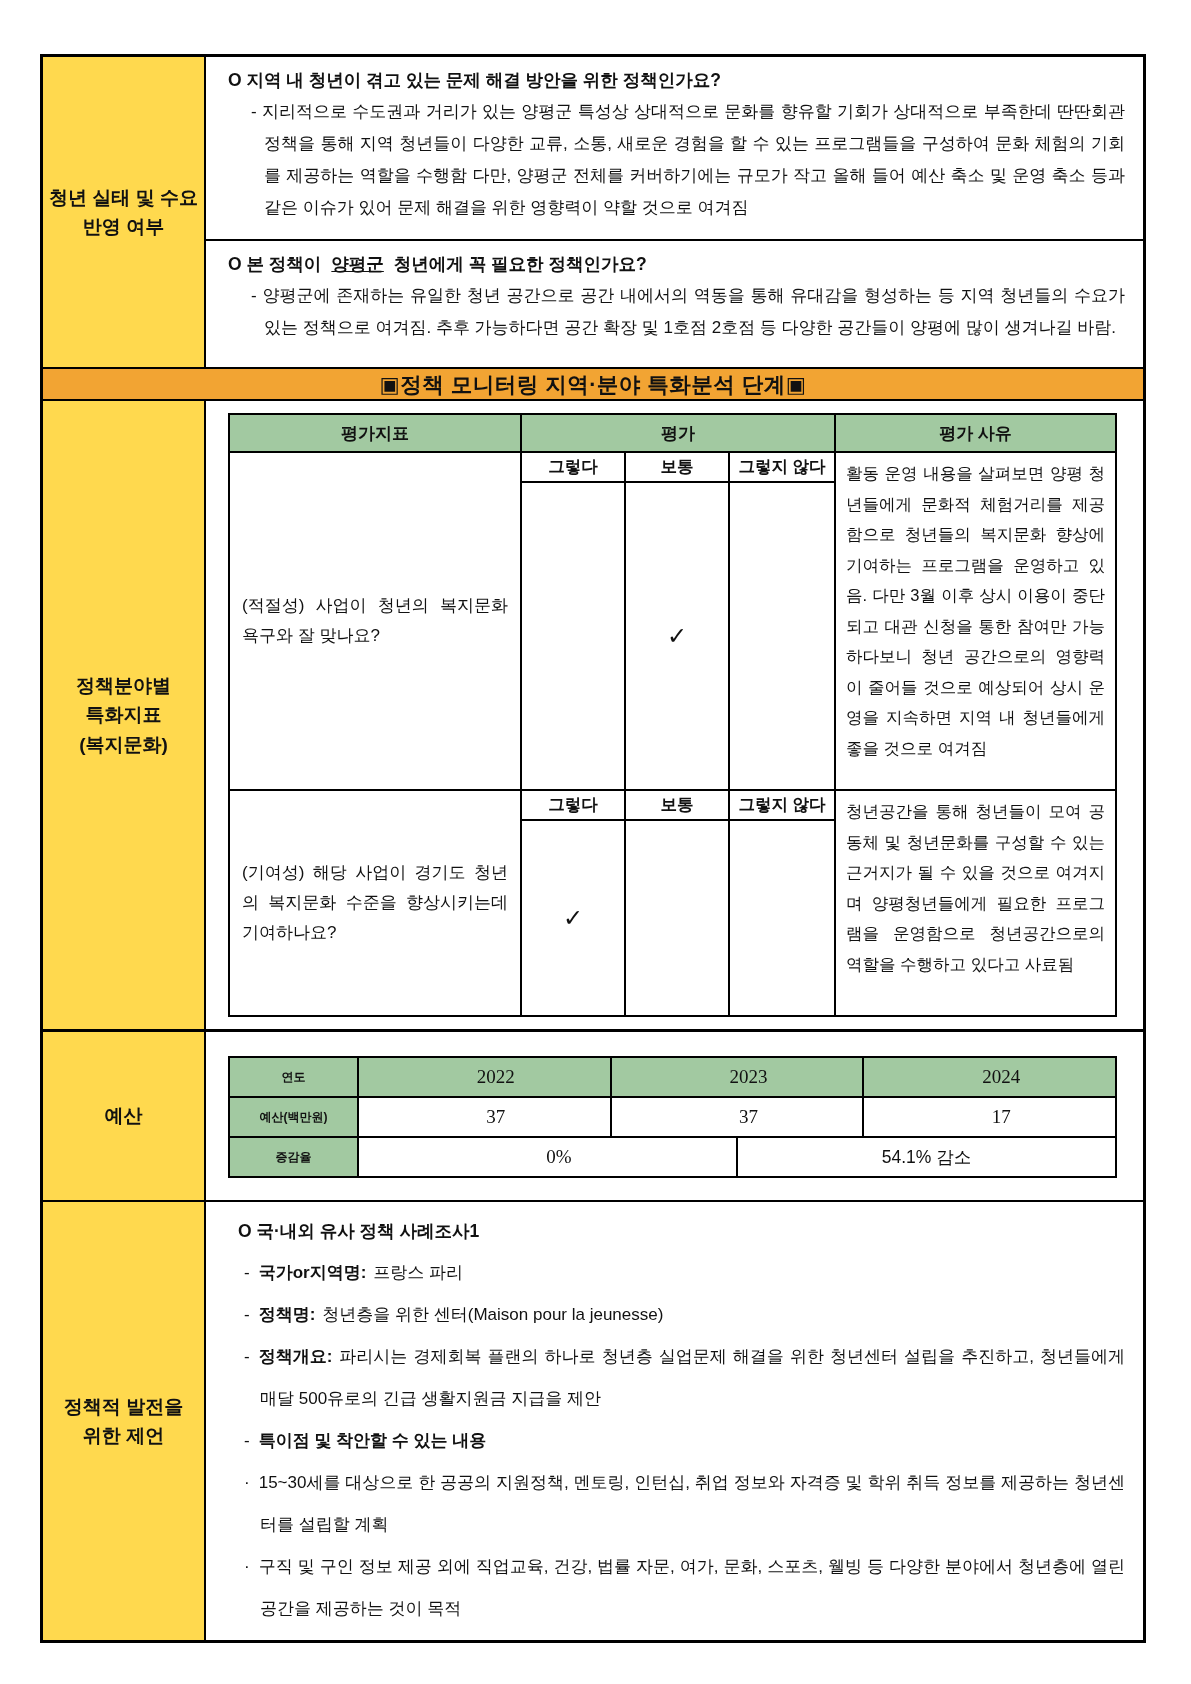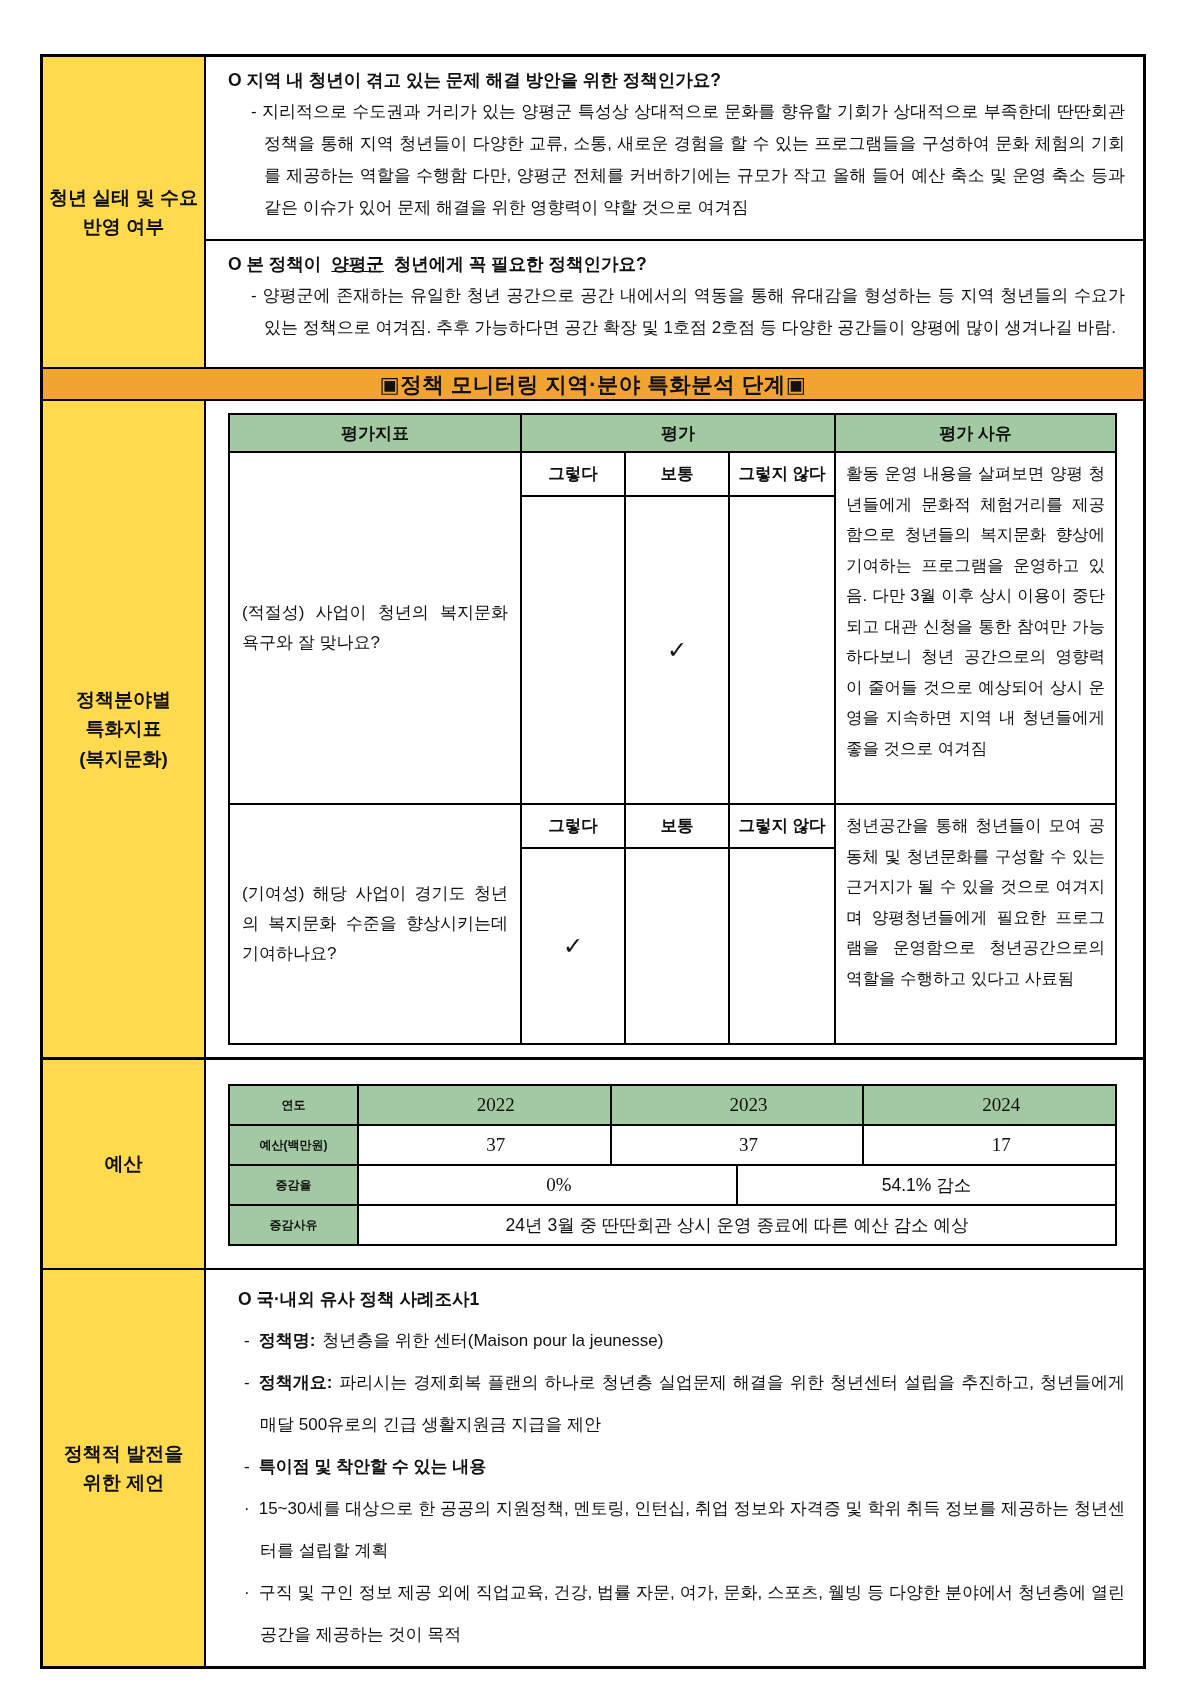--- a/index.html
+++ b/index.html
@@ -46,21 +46,21 @@
     display:flex;align-items:center;justify-content:center;
     font-weight:bold;font-size:21.5px;letter-spacing:.5px;
   }
 
   
   .row2{border-bottom:3px solid var(--line);}
   .row2 .content{padding:12px 26px 12px 22px;}
   table.eval{border-collapse:collapse;width:100%;table-layout:fixed;}
   table.eval th,table.eval td{border:2px solid var(--line);}
   table.eval th{background:var(--green);font-weight:bold;font-size:17px;height:38px;}
-  .opt{font-weight:bold;font-size:16.5px;text-align:center;height:44px;background:#fff;}
+  .opt{font-weight:bold;font-size:16.5px;text-align:center;height:30px;background:#fff;}
   .qcell{padding:6px 12px;font-size:17px;line-height:30px;text-align:justify;vertical-align:middle;}
   .rcell{padding:5px 10px;font-size:16.5px;line-height:30.5px;text-align:justify;vertical-align:top;}
   .ckcell{text-align:center;vertical-align:middle;font-size:24px;font-weight:bold;}
   .tall1{height:308px;}
   .tall2{height:196px;}
 
   
   .row3{border-bottom:2.5px solid var(--line);}
   .row3 .content{padding:24px 26px 22px 22px;}
   table.budget{border-collapse:collapse;width:100%;table-layout:fixed;}
@@ -172,34 +172,31 @@
           <td class="blabel">예산(백만원)</td>
           <td class="bnum" colspan="2">37</td>
           <td class="bnum" colspan="2">37</td>
           <td class="bnum" colspan="2">17</td>
         </tr>
         <tr>
           <td class="blabel">증감율</td>
           <td class="bnum" colspan="3">0%</td>
           <td class="breason" colspan="3">54.1% 감소</td>
         </tr>
-        <tr>
-          <td class="blabel">증감사유</td>
-          <td class="breason" colspan="6">24년 3월 중 딴딴회관 상시 운영 종료에 따른 예산 감소 예상</td>
-        </tr>
       </tbody>
         </table>
     </div>
   </div>
 
   <div class="row row4">
     <div class="label">정책적 발전을
 위한 제언</div>
     <div class="content">
       <div class="sg-head">O 국·내외 유사 정책 사례조사1</div>
+      <div class="sg-item"><span class="sg-bullet">-</span><span class="sg-label">국가or지역명:</span><span>프랑스 파리</span></div>
       <div class="sg-item"><span class="sg-bullet">-</span><span class="sg-label">정책명:</span><span>청년층을 위한 센터(Maison pour la jeunesse)</span></div>
       <div class="sg-item"><span class="sg-bullet">-</span><span class="sg-label">정책개요:</span><span>파리시는 경제회복 플랜의 하나로 청년층 실업문제 해결을 위한 청년센터 설립을 추진하고, 청년들에게 매달 500유로의 긴급 생활지원금 지급을 제안</span></div>
       <div class="sg-item"><span class="sg-bullet">-</span><span class="sg-label">특이점 및 착안할 수 있는 내용</span><span></span></div>
       <div class="sg-item"><span class="sg-bullet">·</span><span class="sg-label"></span><span>15~30세를 대상으로 한 공공의 지원정책, 멘토링, 인턴십, 취업 정보와 자격증 및 학위 취득 정보를 제공하는 청년센터를 설립할 계획</span></div>
       <div class="sg-item"><span class="sg-bullet">·</span><span class="sg-label"></span><span>구직 및 구인 정보 제공 외에 직업교육, 건강, 법률 자문, 여가, 문화, 스포츠, 웰빙 등 다양한 분야에서 청년층에 열린 공간을 제공하는 것이 목적</span></div>
     </div>
   </div>
 
 </div>
 

